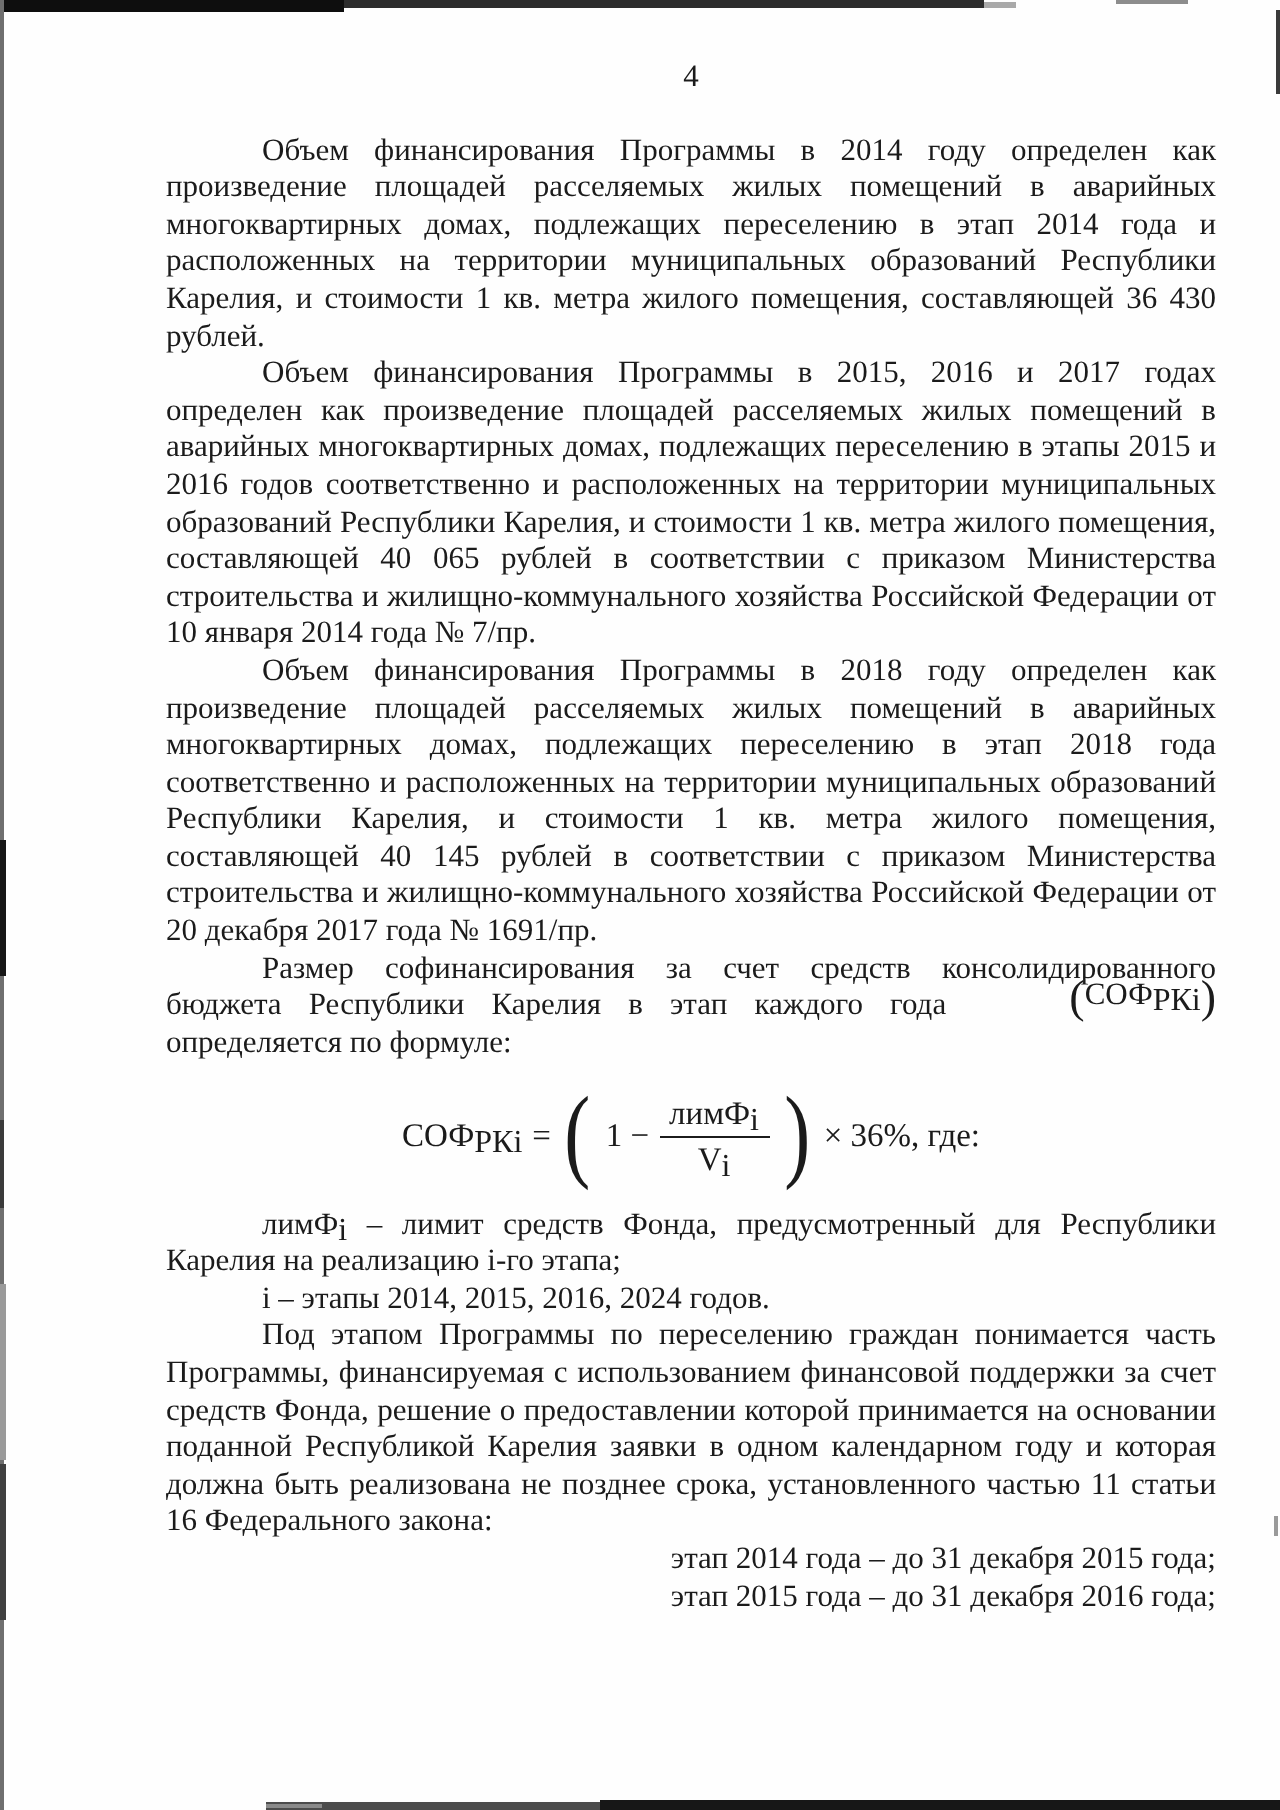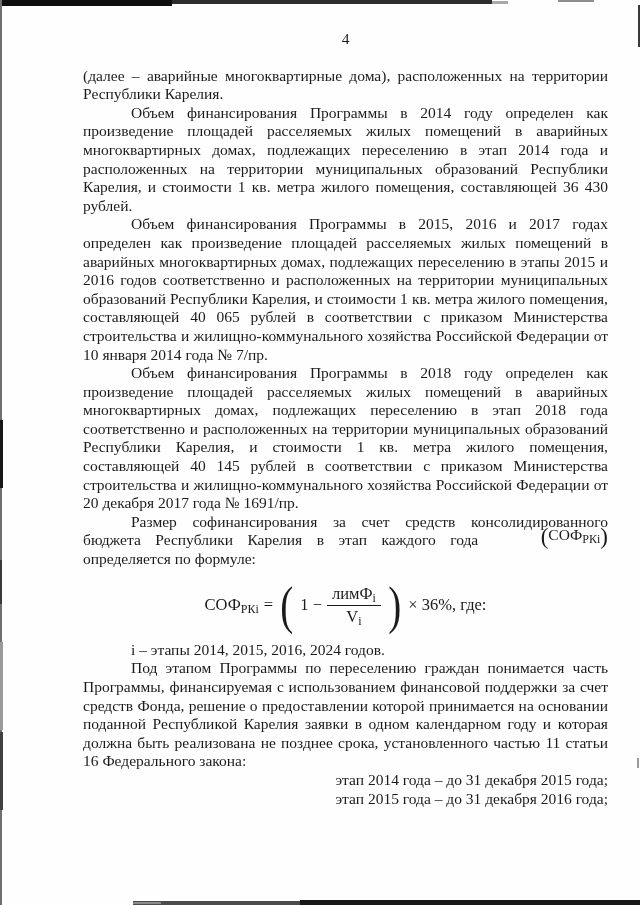--- a/index.html
+++ b/index.html
@@ -32,21 +32,21 @@
 
   .content {
     position:absolute; left:83px; top:30px; width:525px;
     font-size:15.5px; line-height:18.6px; text-align:justify;
   }
   .pageno { text-align:center; margin-bottom:18px; text-align-last:center; }
   p.body { text-indent:48px; }
   p.noindent { text-indent:0; }
   p.etap { text-indent:48px; text-align:right; }
 
-  sub.s { font-size:12px; line-height:0; vertical-align:-3px; }
+  sub.s { font-size:16px; line-height:0; vertical-align:-3px; }
 
   
   .inline-f { display:inline-block; position:relative; top:-5px; white-space:nowrap; }
   .inline-f .ipar { font-size:23px; line-height:0; vertical-align:-4px; }
 
   
   .formula-wrap { text-align:center; text-align-last:center; margin:15px 0 13px; }
   .formula {
     display:inline-flex; align-items:center; gap:5px;
     font-size:16.5px; line-height:1; text-align:center;
@@ -73,21 +73,20 @@
   <div class="art a-left-d3"></div>
   <div class="art a-left-d4"></div>
   <div class="art a-bot-main"></div>
   <div class="art a-bot-dark"></div>
   <div class="art a-bot-lite"></div>
 
   <div class="content">
 
     <div class="pageno">4</div>
 
-    <p class="body noindent">(далее – аварийные многоквартирные дома), расположенных на территории Республики Карелия.</p>
 
     <p class="body">Объем финансирования Программы в 2014 году определен как произведение площадей расселяемых жилых помещений в аварийных многоквартирных домах, подлежащих переселению в этап 2014 года и расположенных на территории муниципальных образований Республики Карелия, и стоимости 1 кв. метра жилого помещения, составляющей 36 430 рублей.</p>
 
     <p class="body">Объем финансирования Программы в 2015, 2016 и 2017 годах определен как произведение площадей расселяемых жилых помещений в аварийных многоквартирных домах, подлежащих переселению в этапы 2015 и 2016 годов соответственно и расположенных на территории муниципальных образований Республики Карелия, и стоимости 1 кв. метра жилого помещения, составляющей 40 065 рублей в соответствии с приказом Министерства строительства и жилищно-коммунального хозяйства Российской Федерации от 10 января 2014 года № 7/пр.</p>
 
     <p class="body">Объем финансирования Программы в 2018 году определен как произведение площадей расселяемых жилых помещений в аварийных многоквартирных домах, подлежащих переселению в этап 2018 года соответственно и расположенных на территории муниципальных образований Республики Карелия, и стоимости 1 кв. метра жилого помещения, составляющей 40 145 рублей в соответствии с приказом Министерства строительства и жилищно-коммунального хозяйства Российской Федерации от 20 декабря 2017 года № 1691/пр.</p>
 
     <p class="body"><span>Размер софинансирования за счет средств консолидированного бюджета Республики Карелия в этап каждого года </span><span class="inline-f"><span class="ipar">(</span><span>СОФ</span><sub class="s">РКi</sub><span class="ipar">)</span></span><span> определяется по формуле:</span></p>
 
     <div class="formula-wrap">
@@ -98,20 +97,21 @@
         <span>1 −</span>
         <span class="frac">
           <span class="num" style="display:block;"><span>лимФ</span><sub class="s">i</sub></span>
           <span class="den" style="display:block;"><span>V</span><sub class="s">i</sub></span>
         </span>
         <span class="bigpar">)</span>
         <span>× 36%, где:</span>
       </span>
     </div>
 
+    <p class="body"><span>лимФ</span><sub class="s">i</sub><span> – лимит средств Фонда, предусмотренный для Республики Карелия на реализацию i-го этапа;</span></p>
 
 
     <p class="body">i – этапы 2014, 2015, 2016, 2024 годов.</p>
 
     <p class="body">Под этапом Программы по переселению граждан понимается часть Программы, финансируемая с использованием финансовой поддержки за счет средств Фонда, решение о предоставлении которой принимается на основании поданной Республикой Карелия заявки в одном календарном году и которая должна быть реализована не позднее срока, установленного частью 11 статьи 16 Федерального закона:</p>
 
     <p class="etap">этап 2014 года – до 31 декабря 2015 года;</p>
     <p class="etap">этап 2015 года – до 31 декабря 2016 года;</p>
 
   </div>

